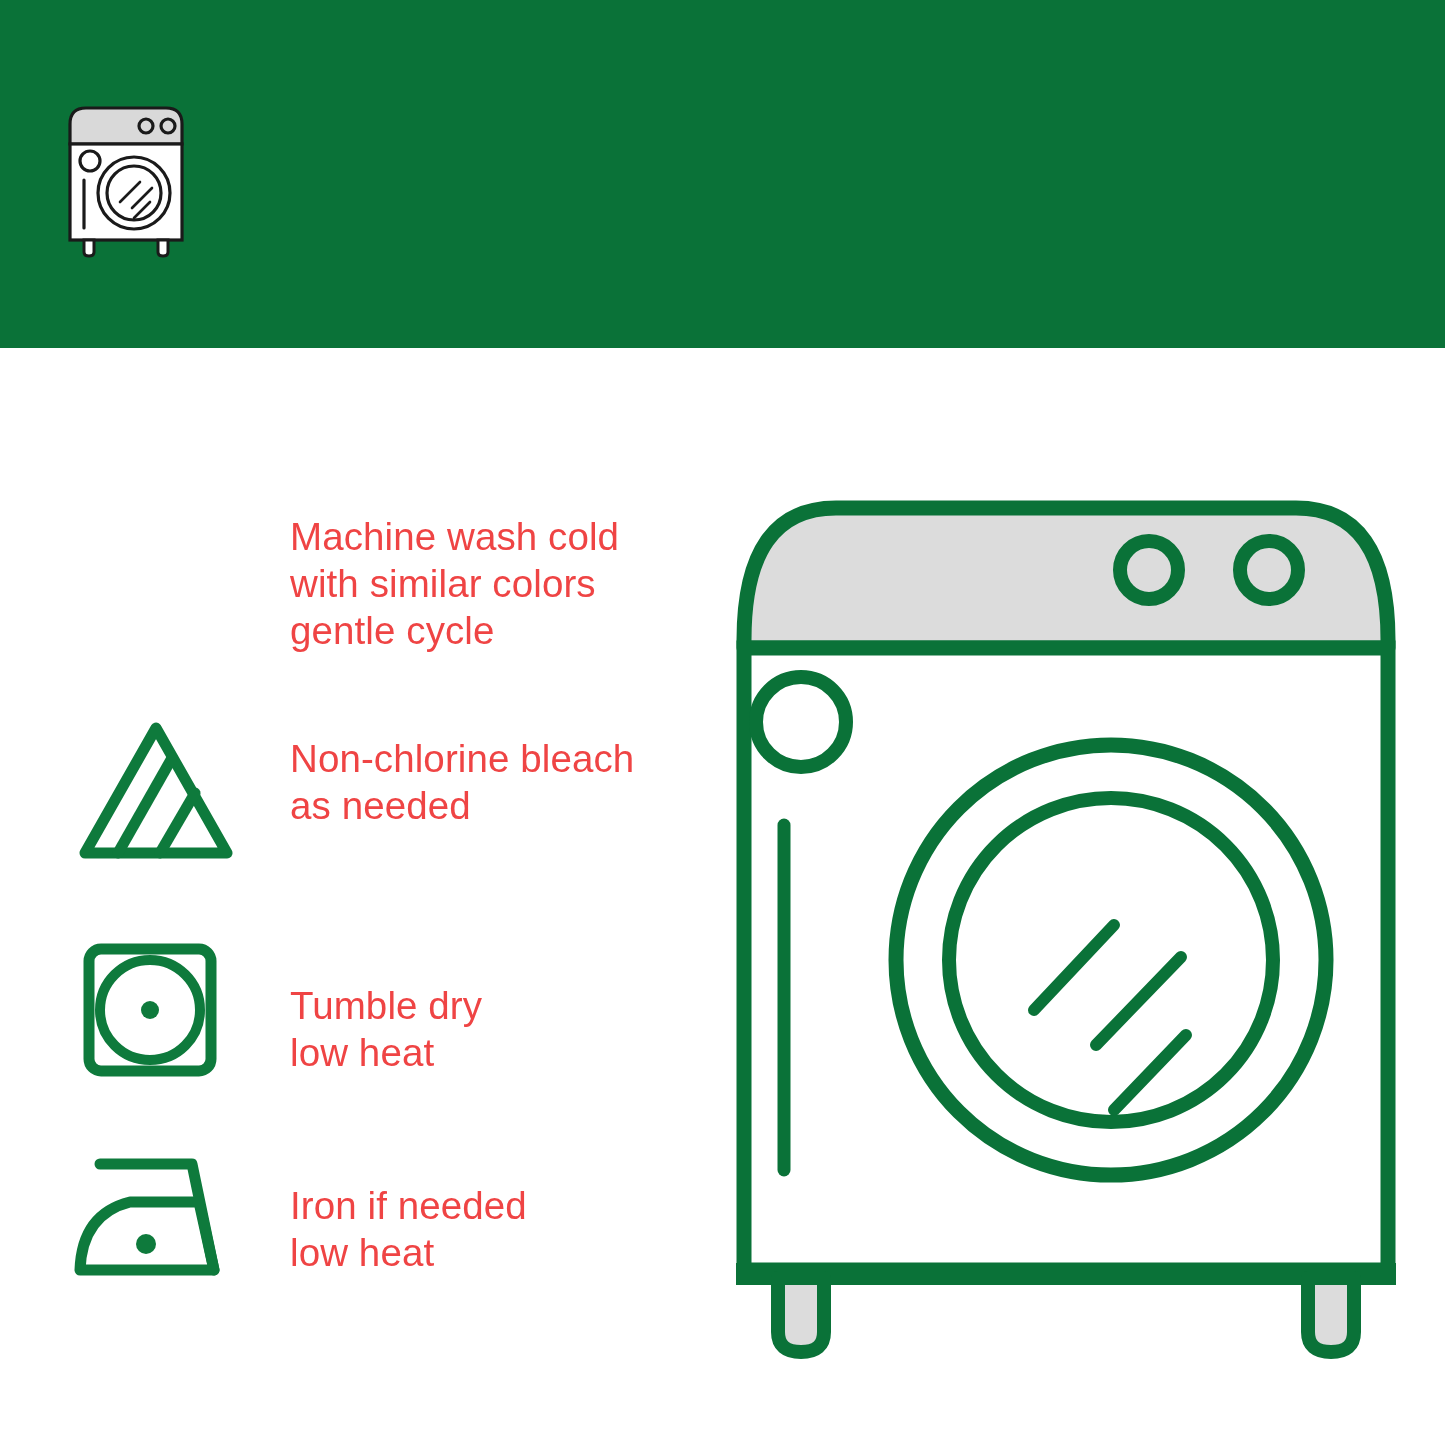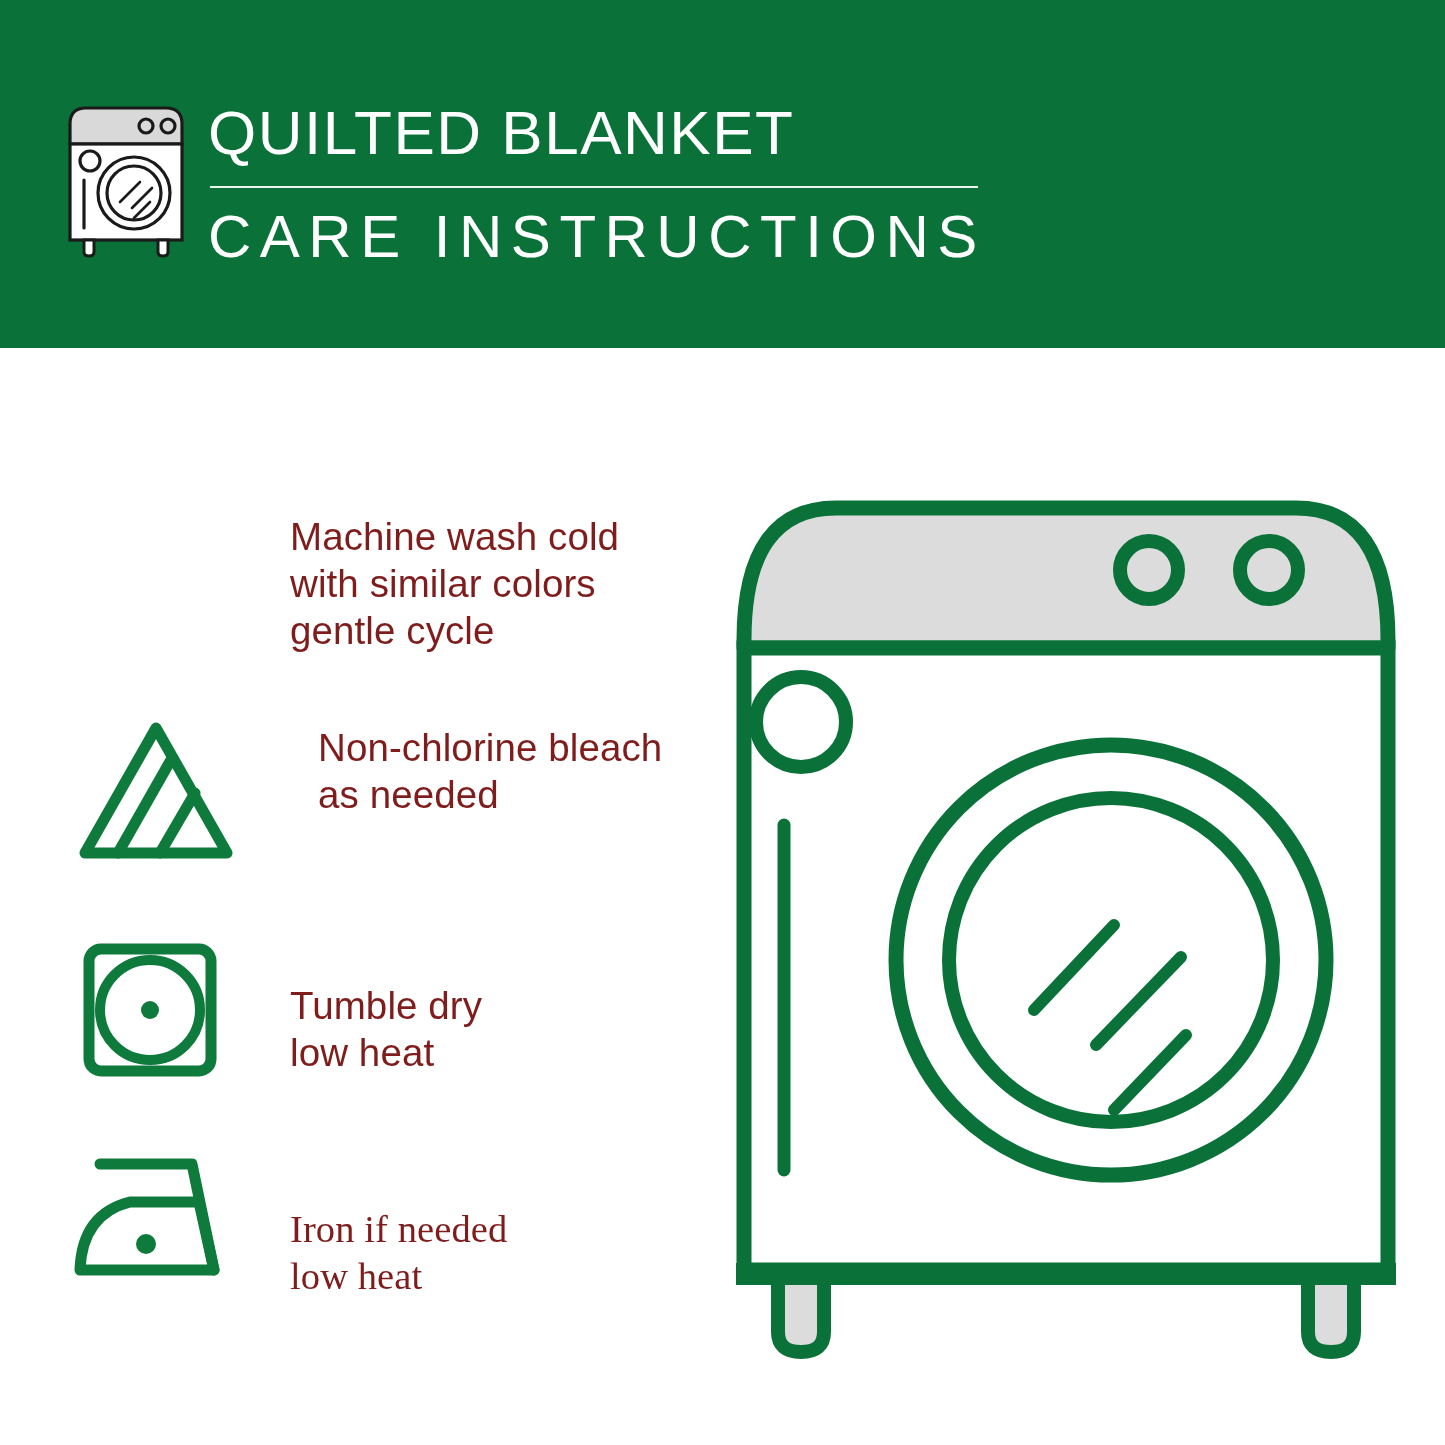--- a/index.html
+++ b/index.html
@@ -49,25 +49,25 @@
     position:absolute;left:0;top:480px;width:700px;
   }
 
   .rows-abs{position:absolute;left:0;top:0;width:700px;height:860px;}
   .icon-slot{position:absolute;}
   .icon-wash{left:70px;top:18px;width:170px;height:150px;}
   .icon-bleach{left:72px;top:238px;width:168px;height:148px;}
   .icon-dry{left:80px;top:460px;width:140px;height:140px;}
   .icon-iron{left:68px;top:672px;width:165px;height:130px;}
 
-  .txt{position:absolute;left:290px;color:#7f1d1d;font-size:38.5px;line-height:47px;letter-spacing:.1px;white-space:pre-line;}
+  .txt{position:absolute;left:290px;color:#ef4444;font-size:38.5px;line-height:47px;letter-spacing:.1px;white-space:pre-line;}
   .txt-wash{top:33px;}
-  .txt-bleach{top:244px;margin-left:28px;}
+  .txt-bleach{top:255px;}
   .txt-dry{top:502px;}
-  .txt-iron{top:726px;font-family:Liberation Serif, serif;}
+  .txt-iron{top:702px;}
 
   
   .washer{
     position:absolute;left:716px;top:470px;width:700px;height:890px;
   }
 </style>
 </head>
 <body>
 
 <div id="page">
@@ -92,25 +92,20 @@
         <circle cx="72" cy="95" r="27" fill="none" stroke="#1a1a1a" stroke-width="3.2"></circle>
         <line x1="58" y1="104" x2="78" y2="84" stroke="#1a1a1a" stroke-width="2.6" stroke-linecap="round"></line>
         <line x1="70" y1="110" x2="90" y2="90" stroke="#1a1a1a" stroke-width="2.6" stroke-linecap="round"></line>
         <line x1="72" y1="120" x2="88" y2="104" stroke="#1a1a1a" stroke-width="2.6" stroke-linecap="round"></line>
 
         <path d="M22 142 L22 154 Q22 158 27 158 Q32 158 32 154 L32 142 Z" fill="#ffffff" stroke="#1a1a1a" stroke-width="3"></path>
         <path d="M96 142 L96 154 Q96 158 101 158 Q106 158 106 154 L106 142 Z" fill="#ffffff" stroke="#1a1a1a" stroke-width="3"></path>
       </svg>
     </div>
 
-    <div class="title-block">
-      <div class="title-main">QUILTED BLANKET</div>
-      <div class="title-rule"></div>
-      <div class="title-sub">CARE INSTRUCTIONS</div>
-    </div>
   </div>
 
   <div class="care-list">
     <div class="rows-abs">
 
       <div class="txt txt-wash">Machine wash cold
 with similar colors
 gentle cycle</div>
 
       <div class="icon-slot icon-bleach">

